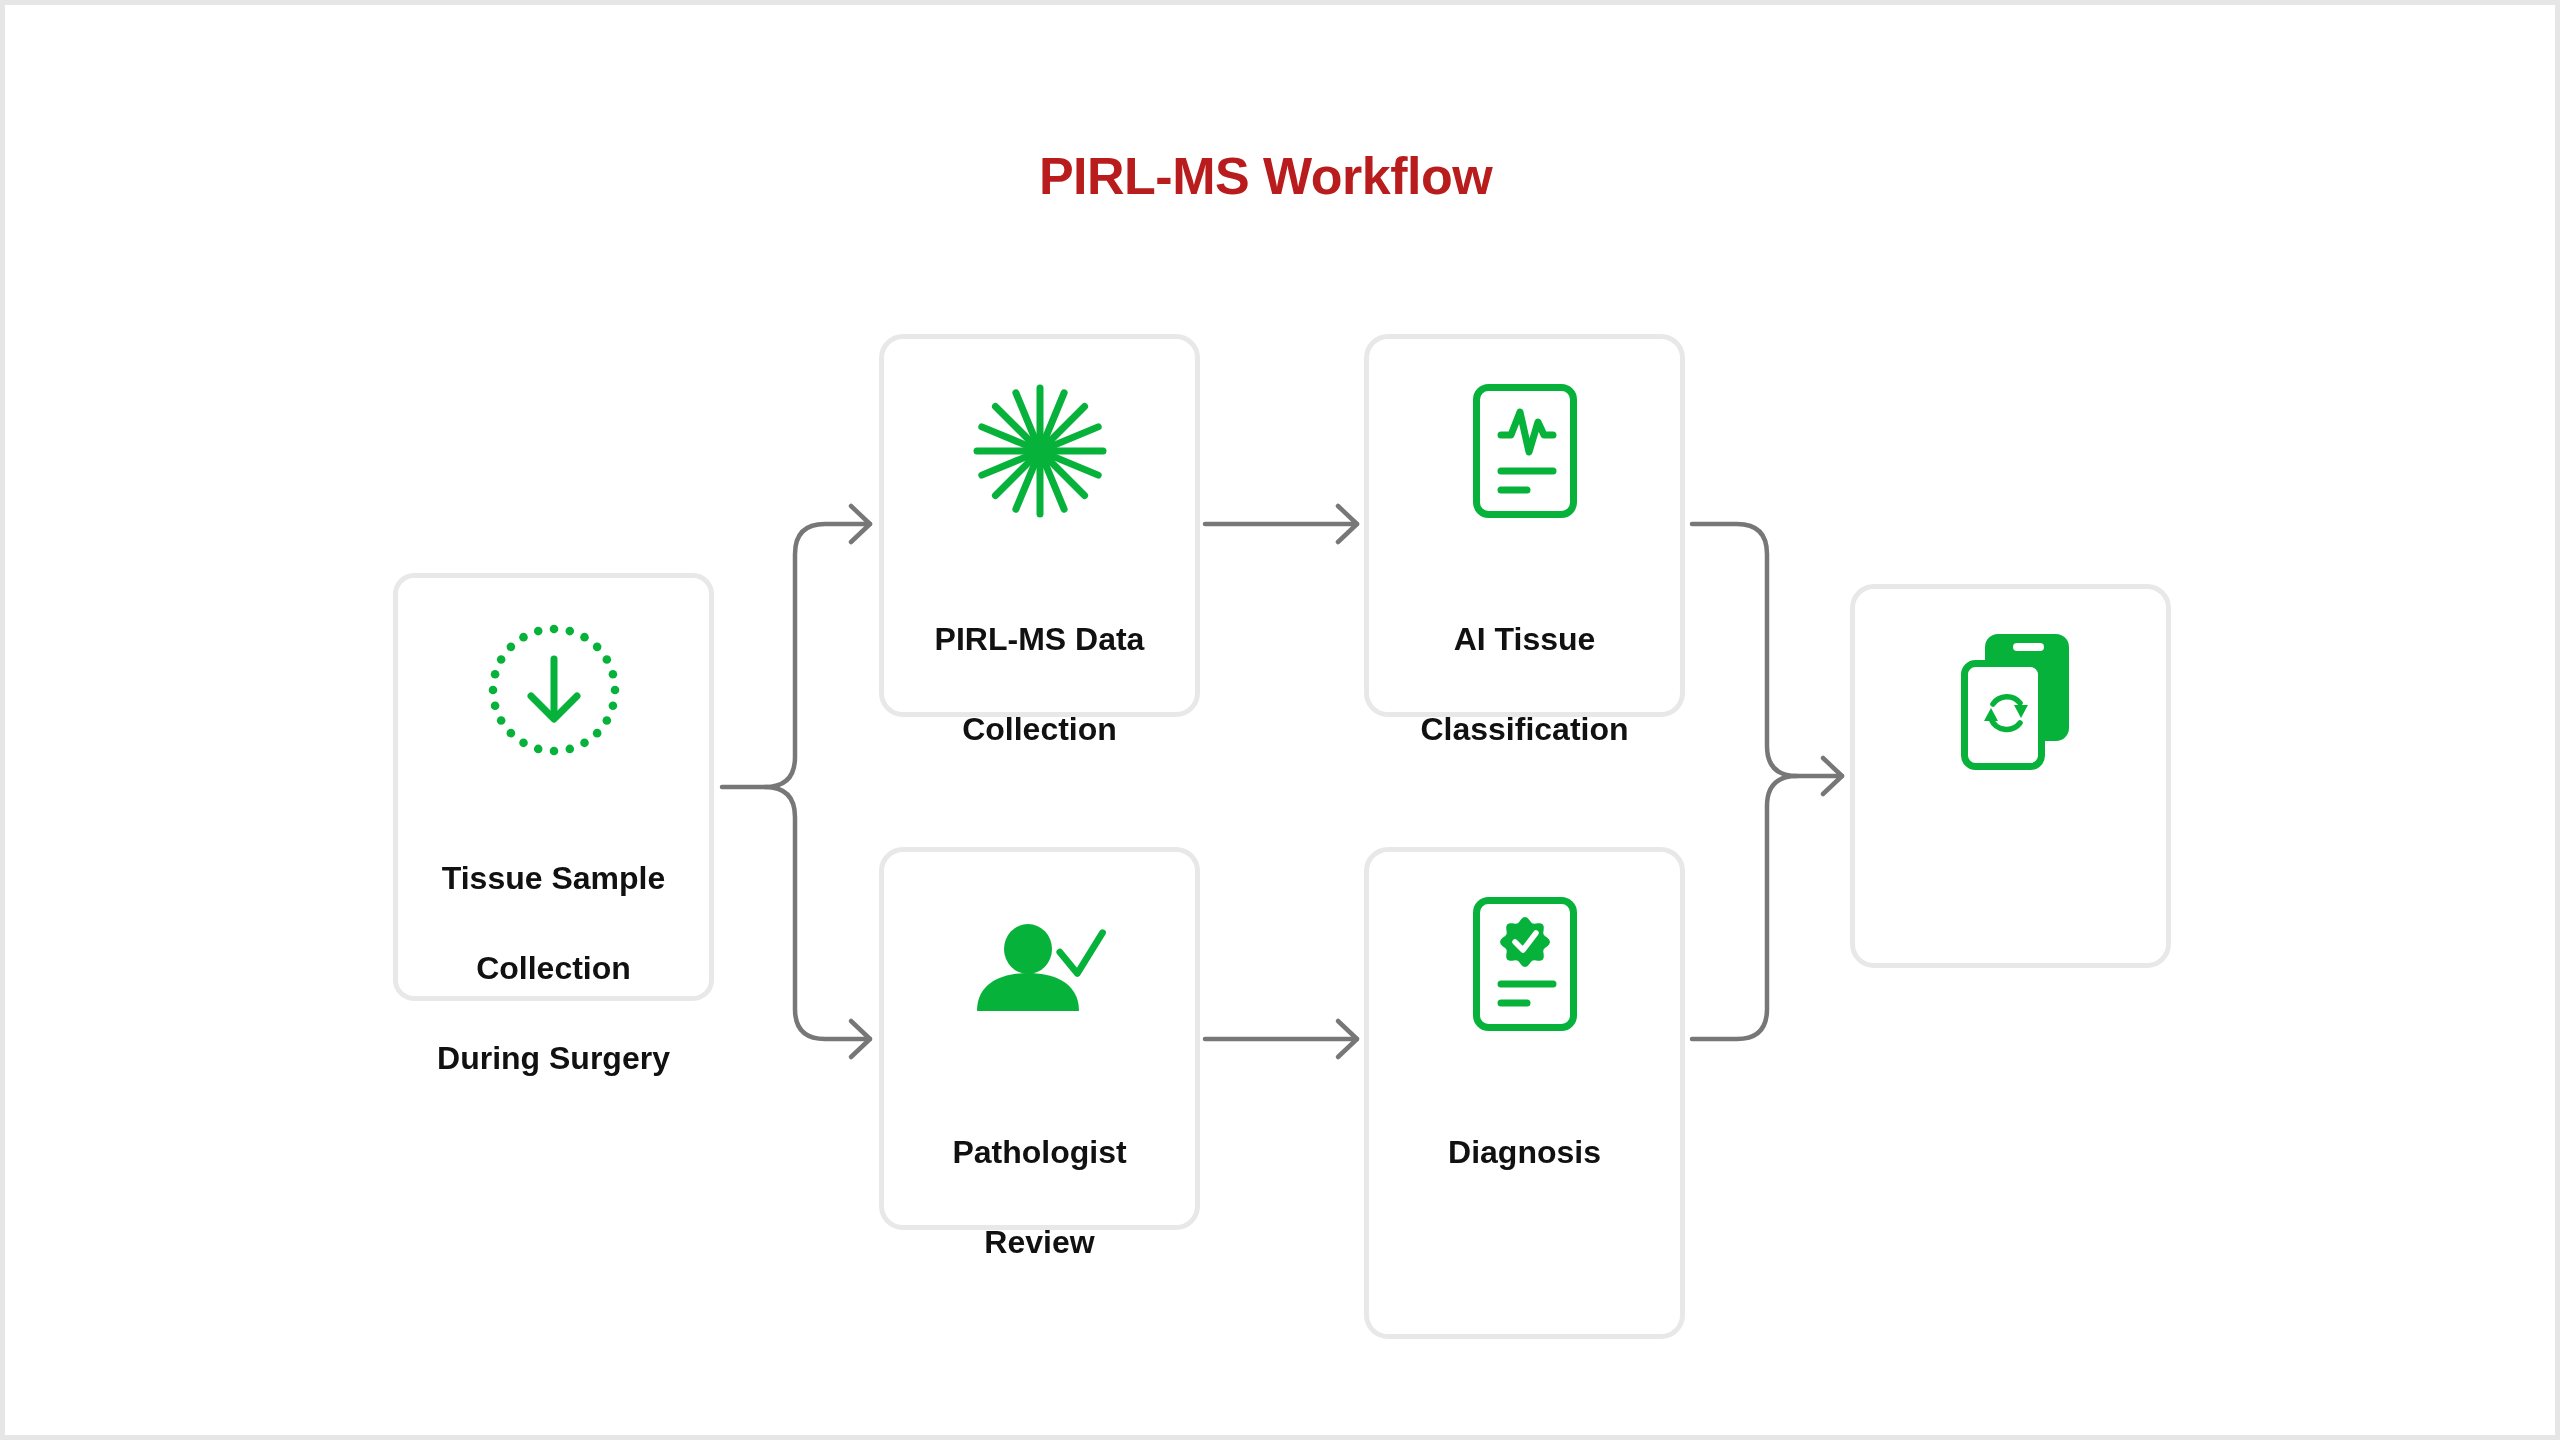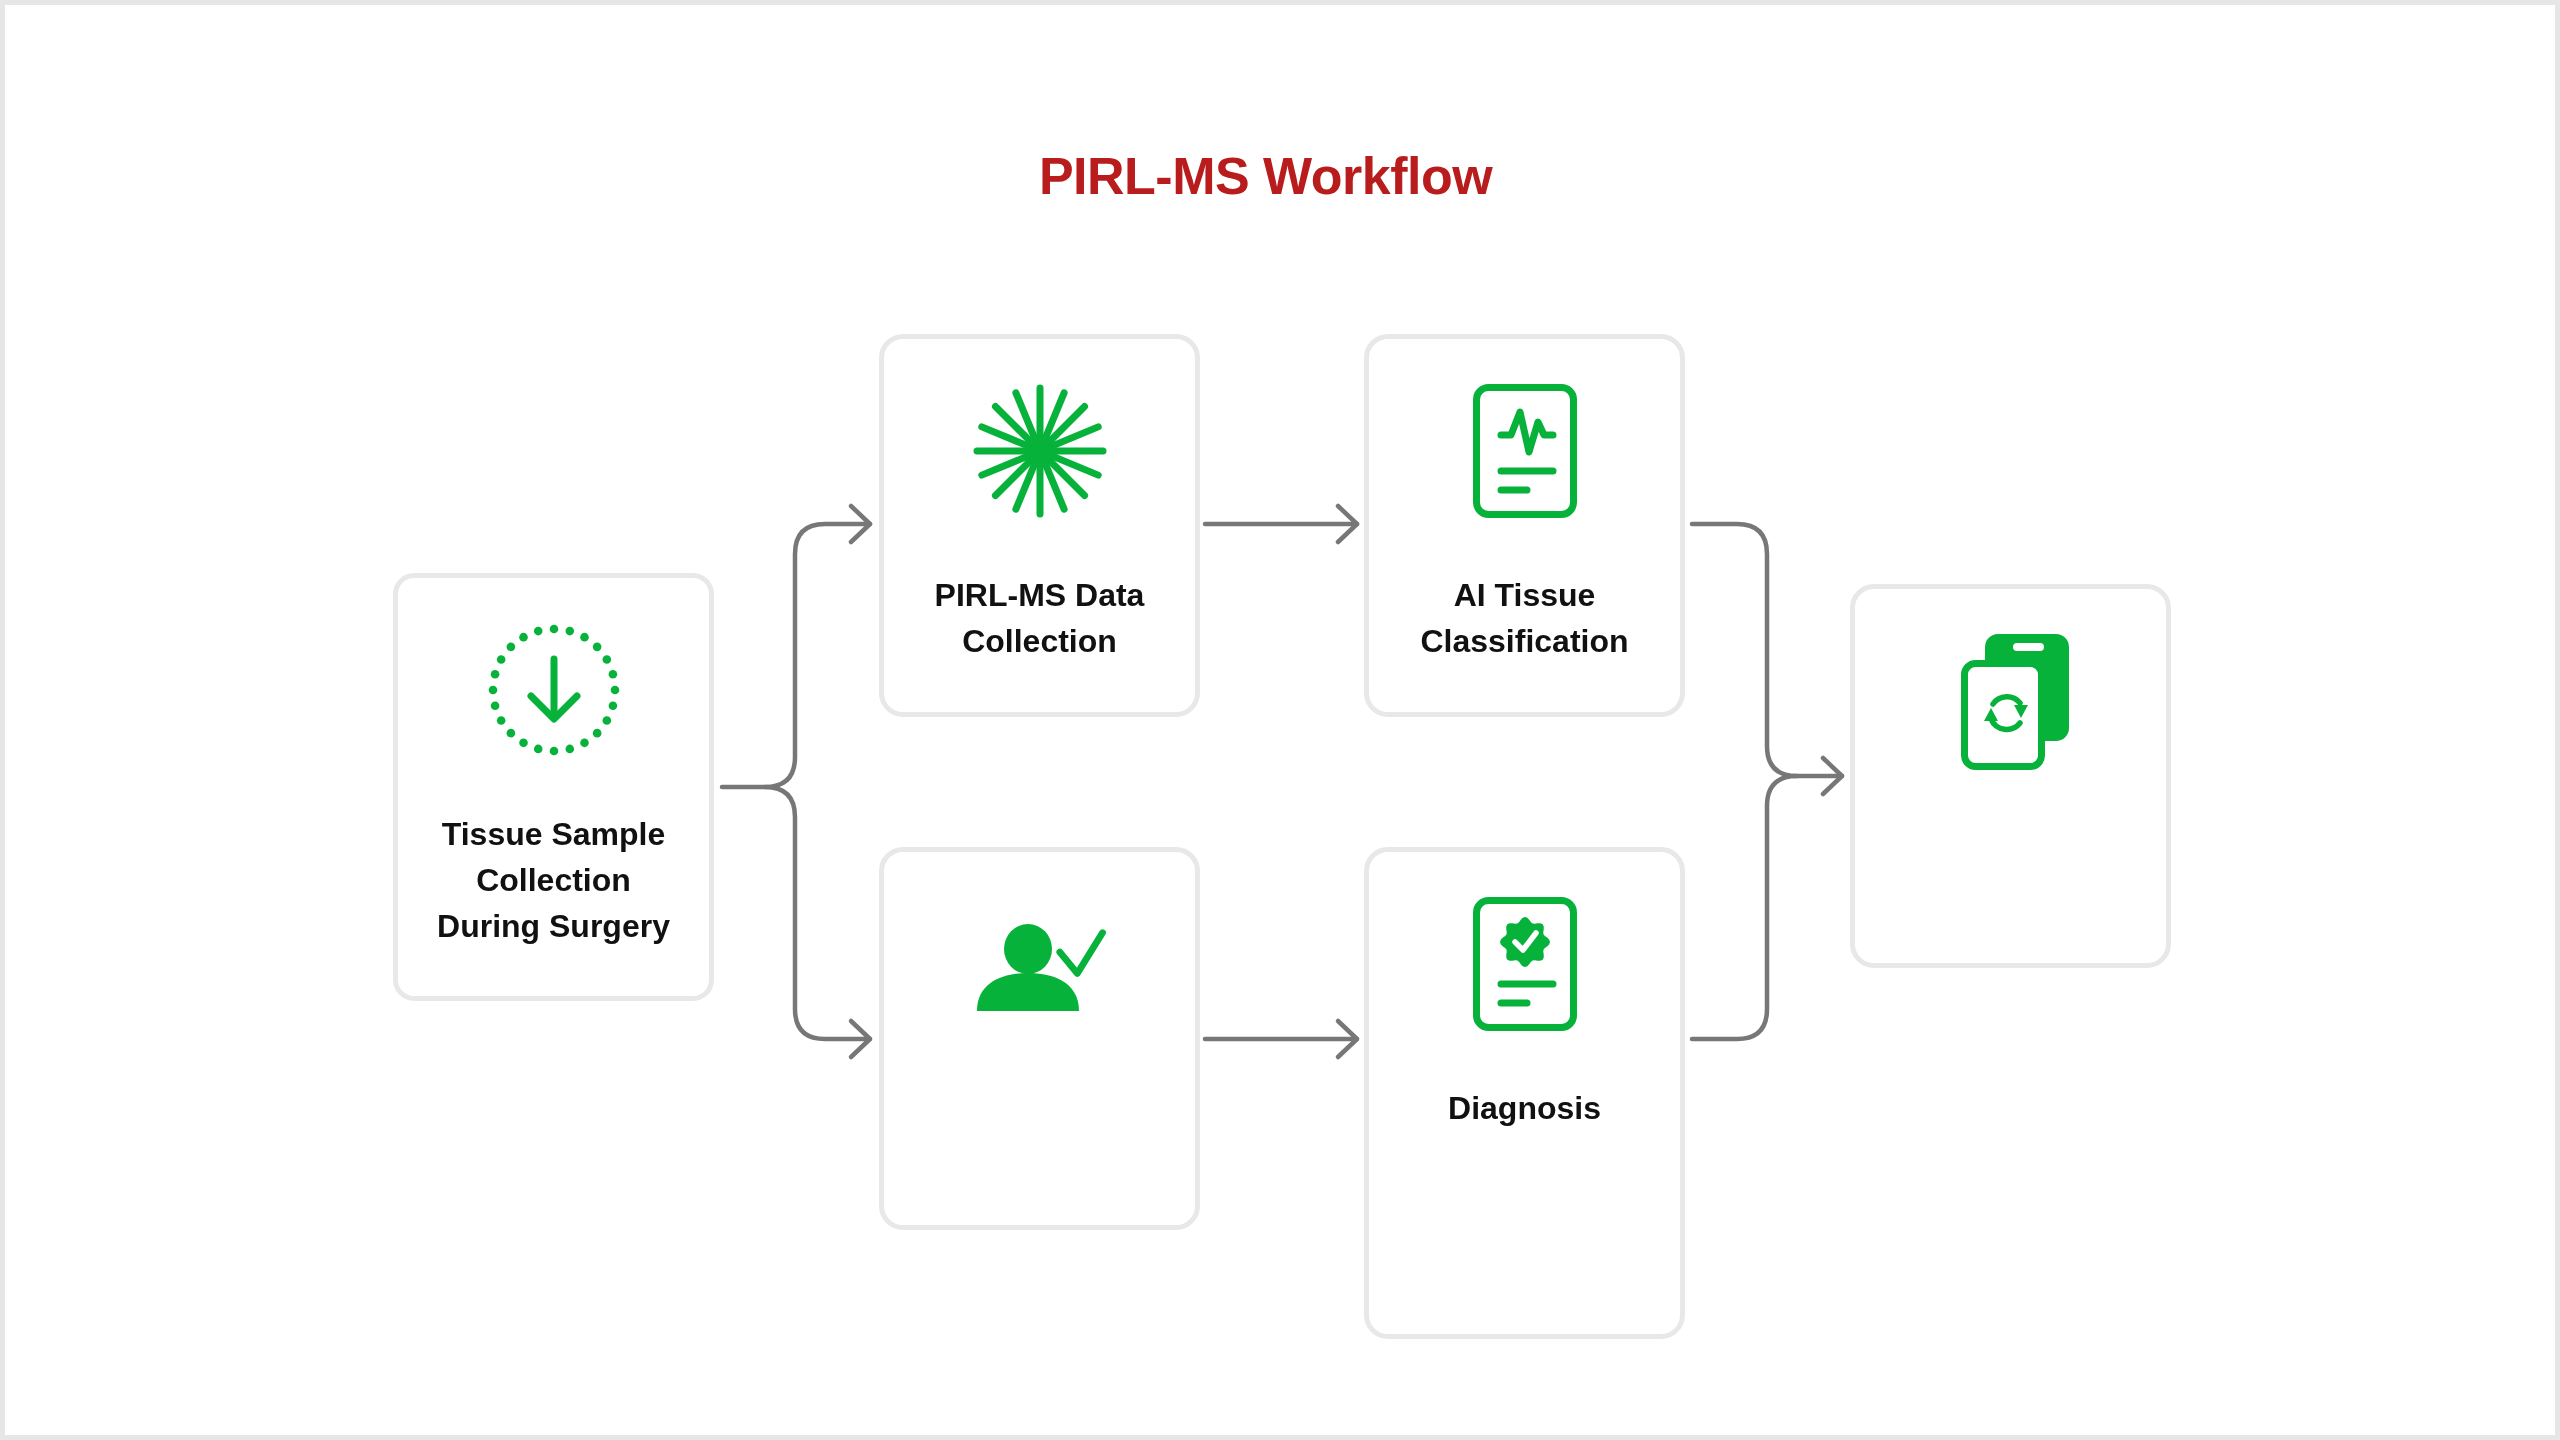--- a/index.html
+++ b/index.html
@@ -34,21 +34,21 @@
     width: 150px; height: 150px;
     transform: translate(-50%, -50%);
   }
   .card .icon svg { width: 150px; height: 150px; display: block; }
   .card .label {
     position: absolute; left: 0; right: 0; top: 233px;
     text-align: center;
     font-size: 32px; font-weight: 700; color: #111111;
     line-height: 46px;
   }
-  .card .label span { display: block; }
+  .card .label span { display: block; margin-top: 44px; }
 </style>
 </head>
 <body>
 
 <div class="canvas"></div>
 
 <div class="title">PIRL-MS Workflow</div>
 
 <svg class="connectors" viewBox="0 0 2560 1440">
   <g fill="none" stroke="#777777" stroke-width="4.5" stroke-linecap="round" stroke-linejoin="round">
@@ -150,20 +150,24 @@
 <div class="card" style="left:879px; top:847px; height:383px;">
   <div class="icon">
     <svg viewBox="0 0 150 150">
       <g fill="#07b23b">
         <ellipse cx="63" cy="60" rx="24" ry="25"></ellipse>
         <path d="M12 122 C 12 92, 40 84, 63 84 C 86 84, 114 92, 114 122 Z"></path>
       </g>
       <path d="M106 63 L124 85 L150 43" fill="none" stroke="#07b23b" stroke-width="7" stroke-linecap="round" stroke-linejoin="round" transform="translate(-8,2) scale(0.97)"></path>
     </svg>
   </div>
+  <div class="label">
+    <span>Pathologist</span>
+    <span>Review</span>
+  </div>
 </div>
 
 <div class="card" style="left:1364px; top:847px; height:492px;">
   <div class="icon">
     <svg viewBox="0 0 150 150">
       <g fill="none" stroke="#07b23b" stroke-width="7" stroke-linecap="round" stroke-linejoin="round">
         <rect x="26.5" y="11.5" width="97" height="127" rx="12"></rect>
         <path d="M51 95 H103"></path>
         <path d="M51 114 H77"></path>
       </g>

